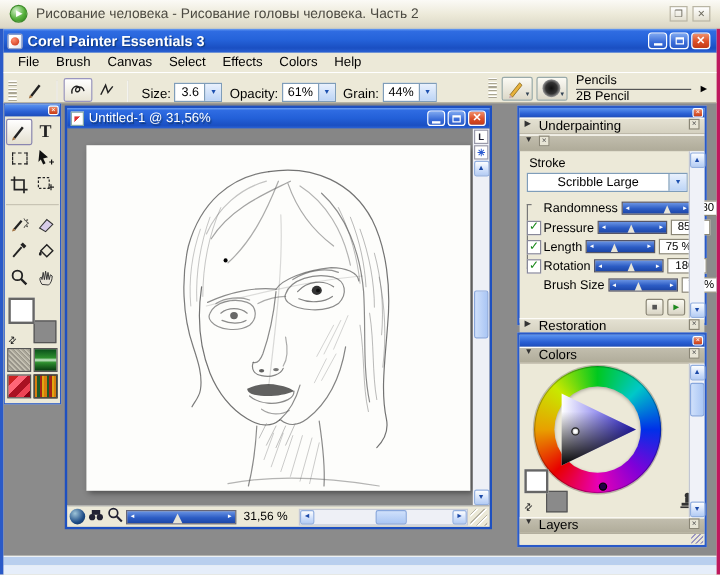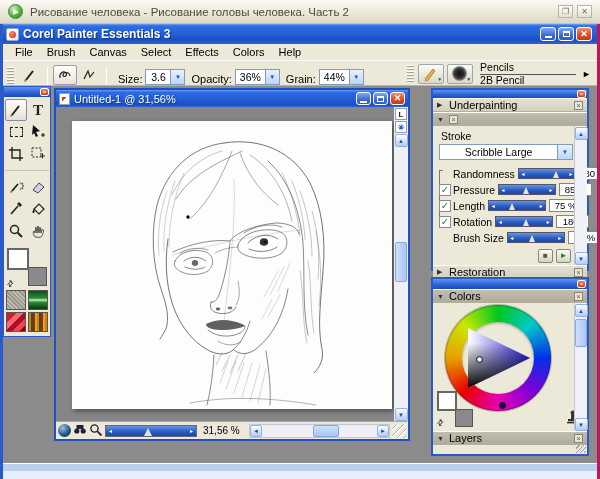--- a/index.html
+++ b/index.html
@@ -132,21 +132,21 @@
   .hthumb{position:absolute;left:44%;top:0;width:26px;height:12px;border:1px solid #88a7dd;border-radius:2px;
     background:linear-gradient(180deg,#cfe0fb,#aac6f4)}
   .corner-grip{width:14px;height:14px;background:
     repeating-linear-gradient(135deg,transparent 0 3px,#b8b4a4 3px 4px,#fff 4px 5px)}
 
   
   .palette{position:absolute;left:428px;width:158px;border:2px solid #2a5ac8;background:#ece9d8;
     display:flex;flex-direction:column}
   .palette1{top:2px;height:183px}
   .palette2{top:191px;height:179px}
-  .ph-row{display:flex;align-items:center;height:14px;flex:0 0 14px;padding:0 4px;gap:4px;
+  .ph-row{display:flex;height:14px;flex:0 0 14px;padding:0 4px;gap:4px;
     border-bottom:1px solid #b3af9e;border-top:1px solid #fdfcf8}
   .ph-light{background:linear-gradient(#e4e1d2,#d4d0bf)}
   .ph-dark{background:linear-gradient(#c2beae,#b0ac9a)}
   .ph-arrow{font-size:7px;color:#333;width:8px}
   .ph-title{flex:1;font-size:11px}
   .ph-close{width:9px;height:9px;border:1px solid #8a8676;color:#555;font-size:7px;line-height:7px;
     text-align:center;background:#e8e5d6}
   .pal-body{position:relative;flex:1;padding:3px 14px 2px 6px}
   .pal-scroll{position:absolute;right:0;top:0;bottom:0;width:13px;background:#f0f2f8;
     border-left:1px solid #c2c6d2;display:flex;flex-direction:column;align-items:center}
@@ -257,21 +257,21 @@
           </svg>
       </span>
       <span class="tb-sep"></span>
       <span class="tb-label">Size:</span>
       <span class="combo">
         <span class="val">3.6</span>
         <span class="dd">▼</span>
       </span>
       <span class="tb-label">Opacity:</span>
       <span class="combo">
-        <span class="val">36%</span>
+        <span class="val">61%</span>
         <span class="dd">▼</span>
       </span>
       <span class="tb-label">Grain:</span>
       <span class="combo">
         <span class="val">44%</span>
         <span class="dd">▼</span>
       </span>
 
       <span class="tb-right">
         <span class="grip"></span>

